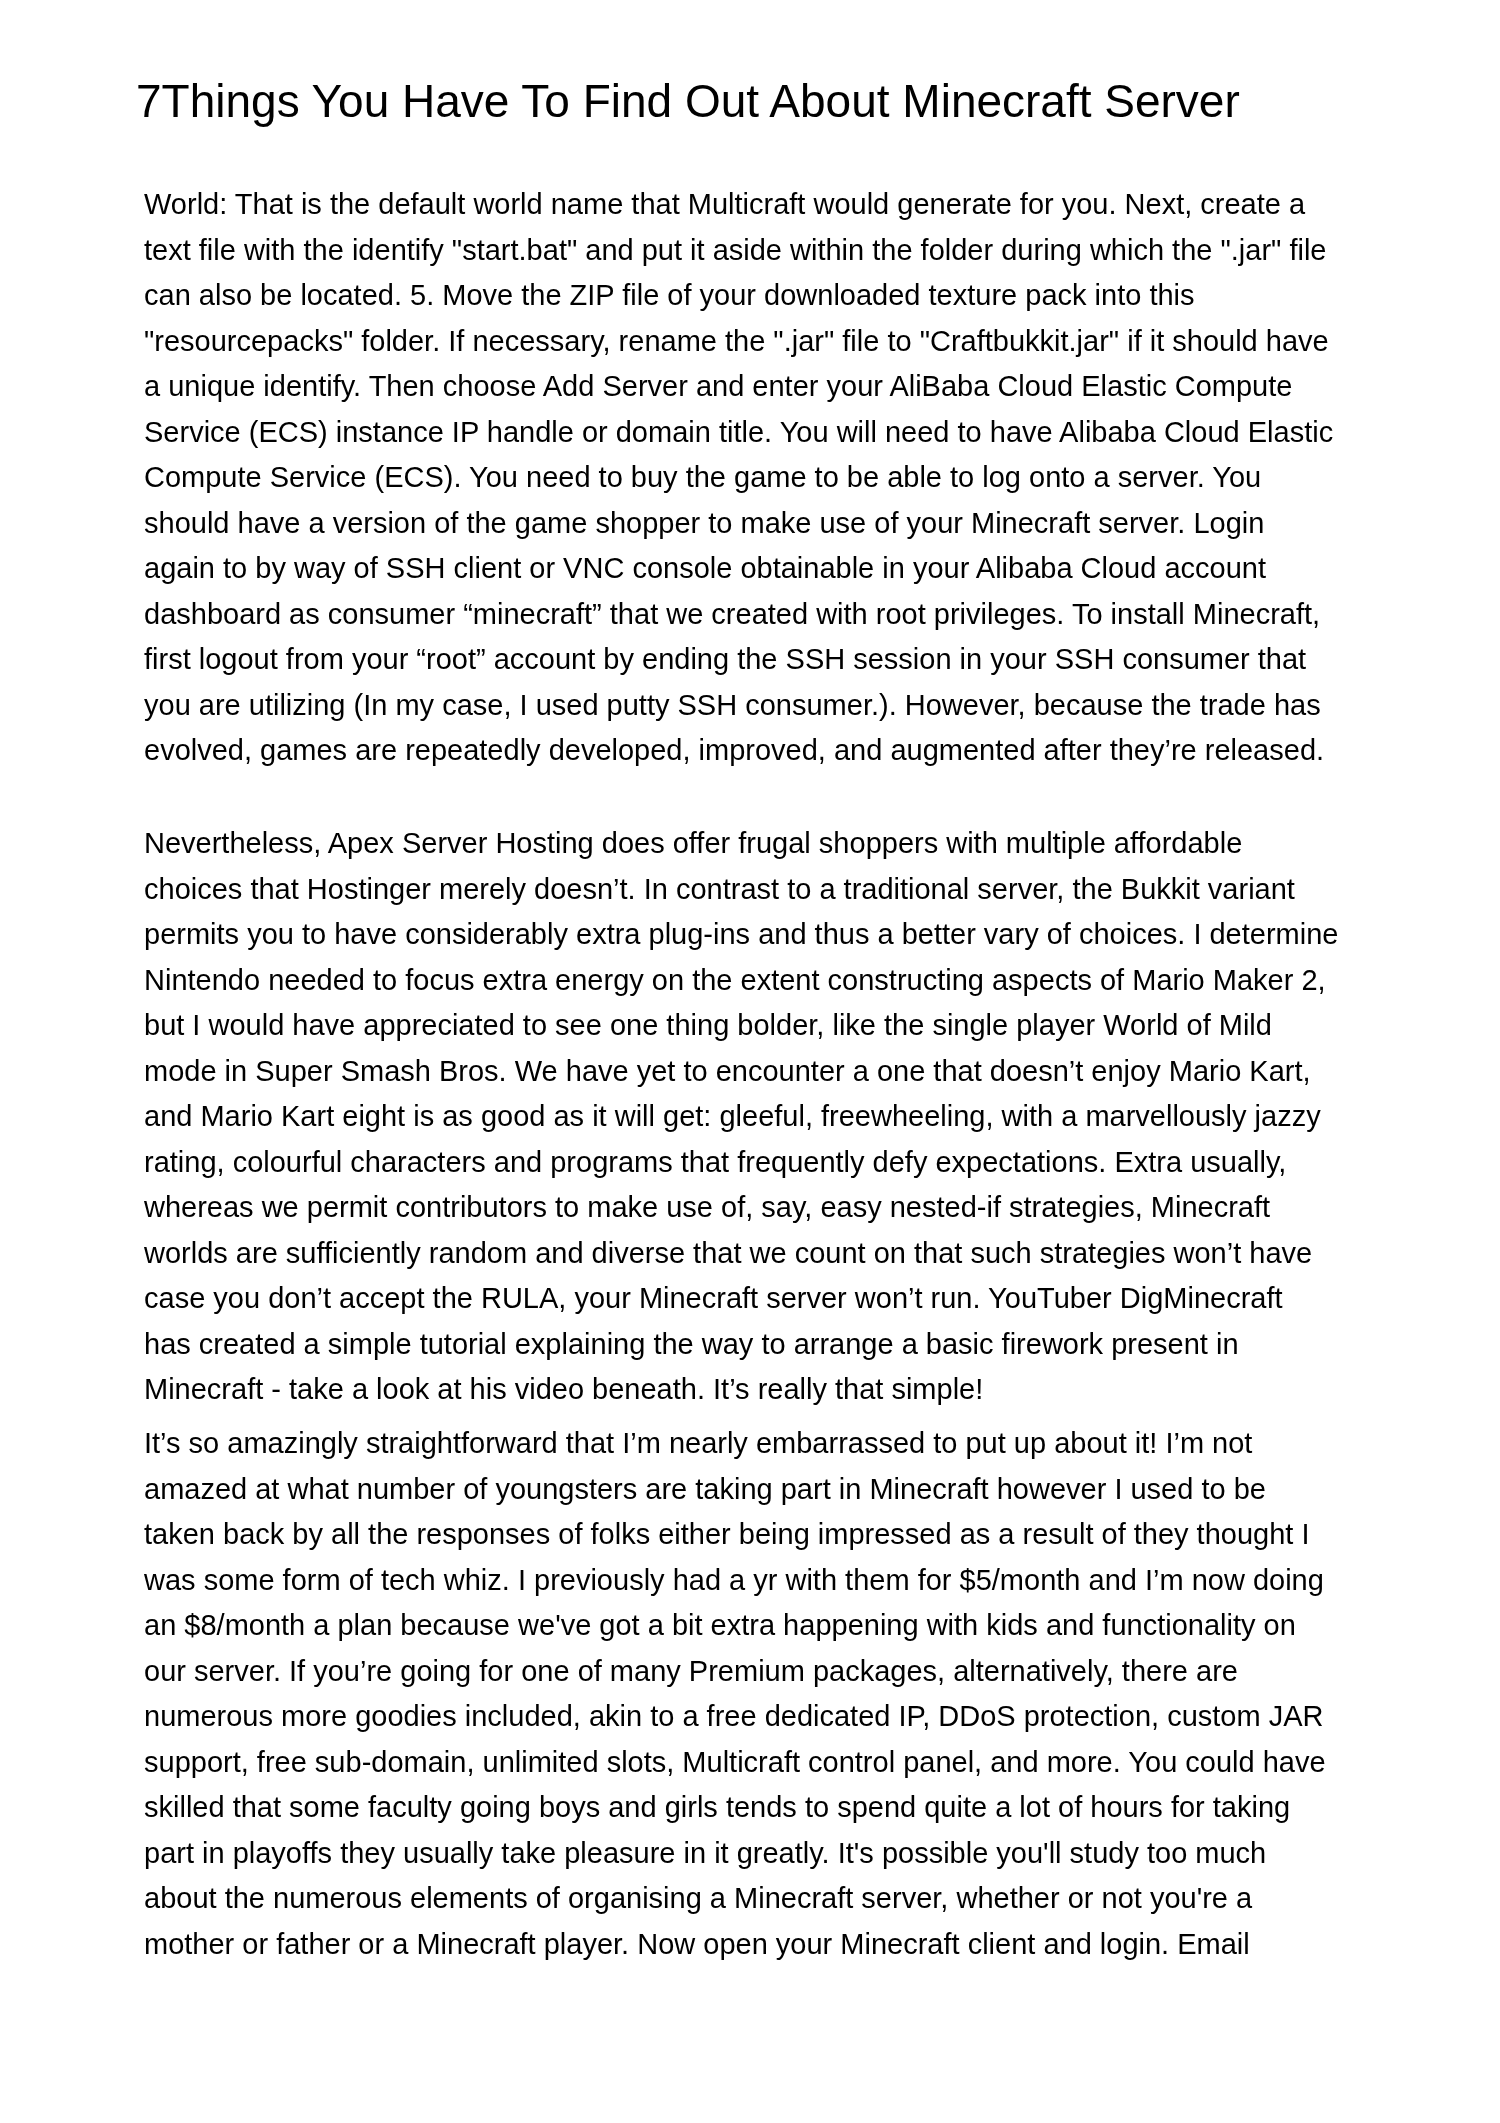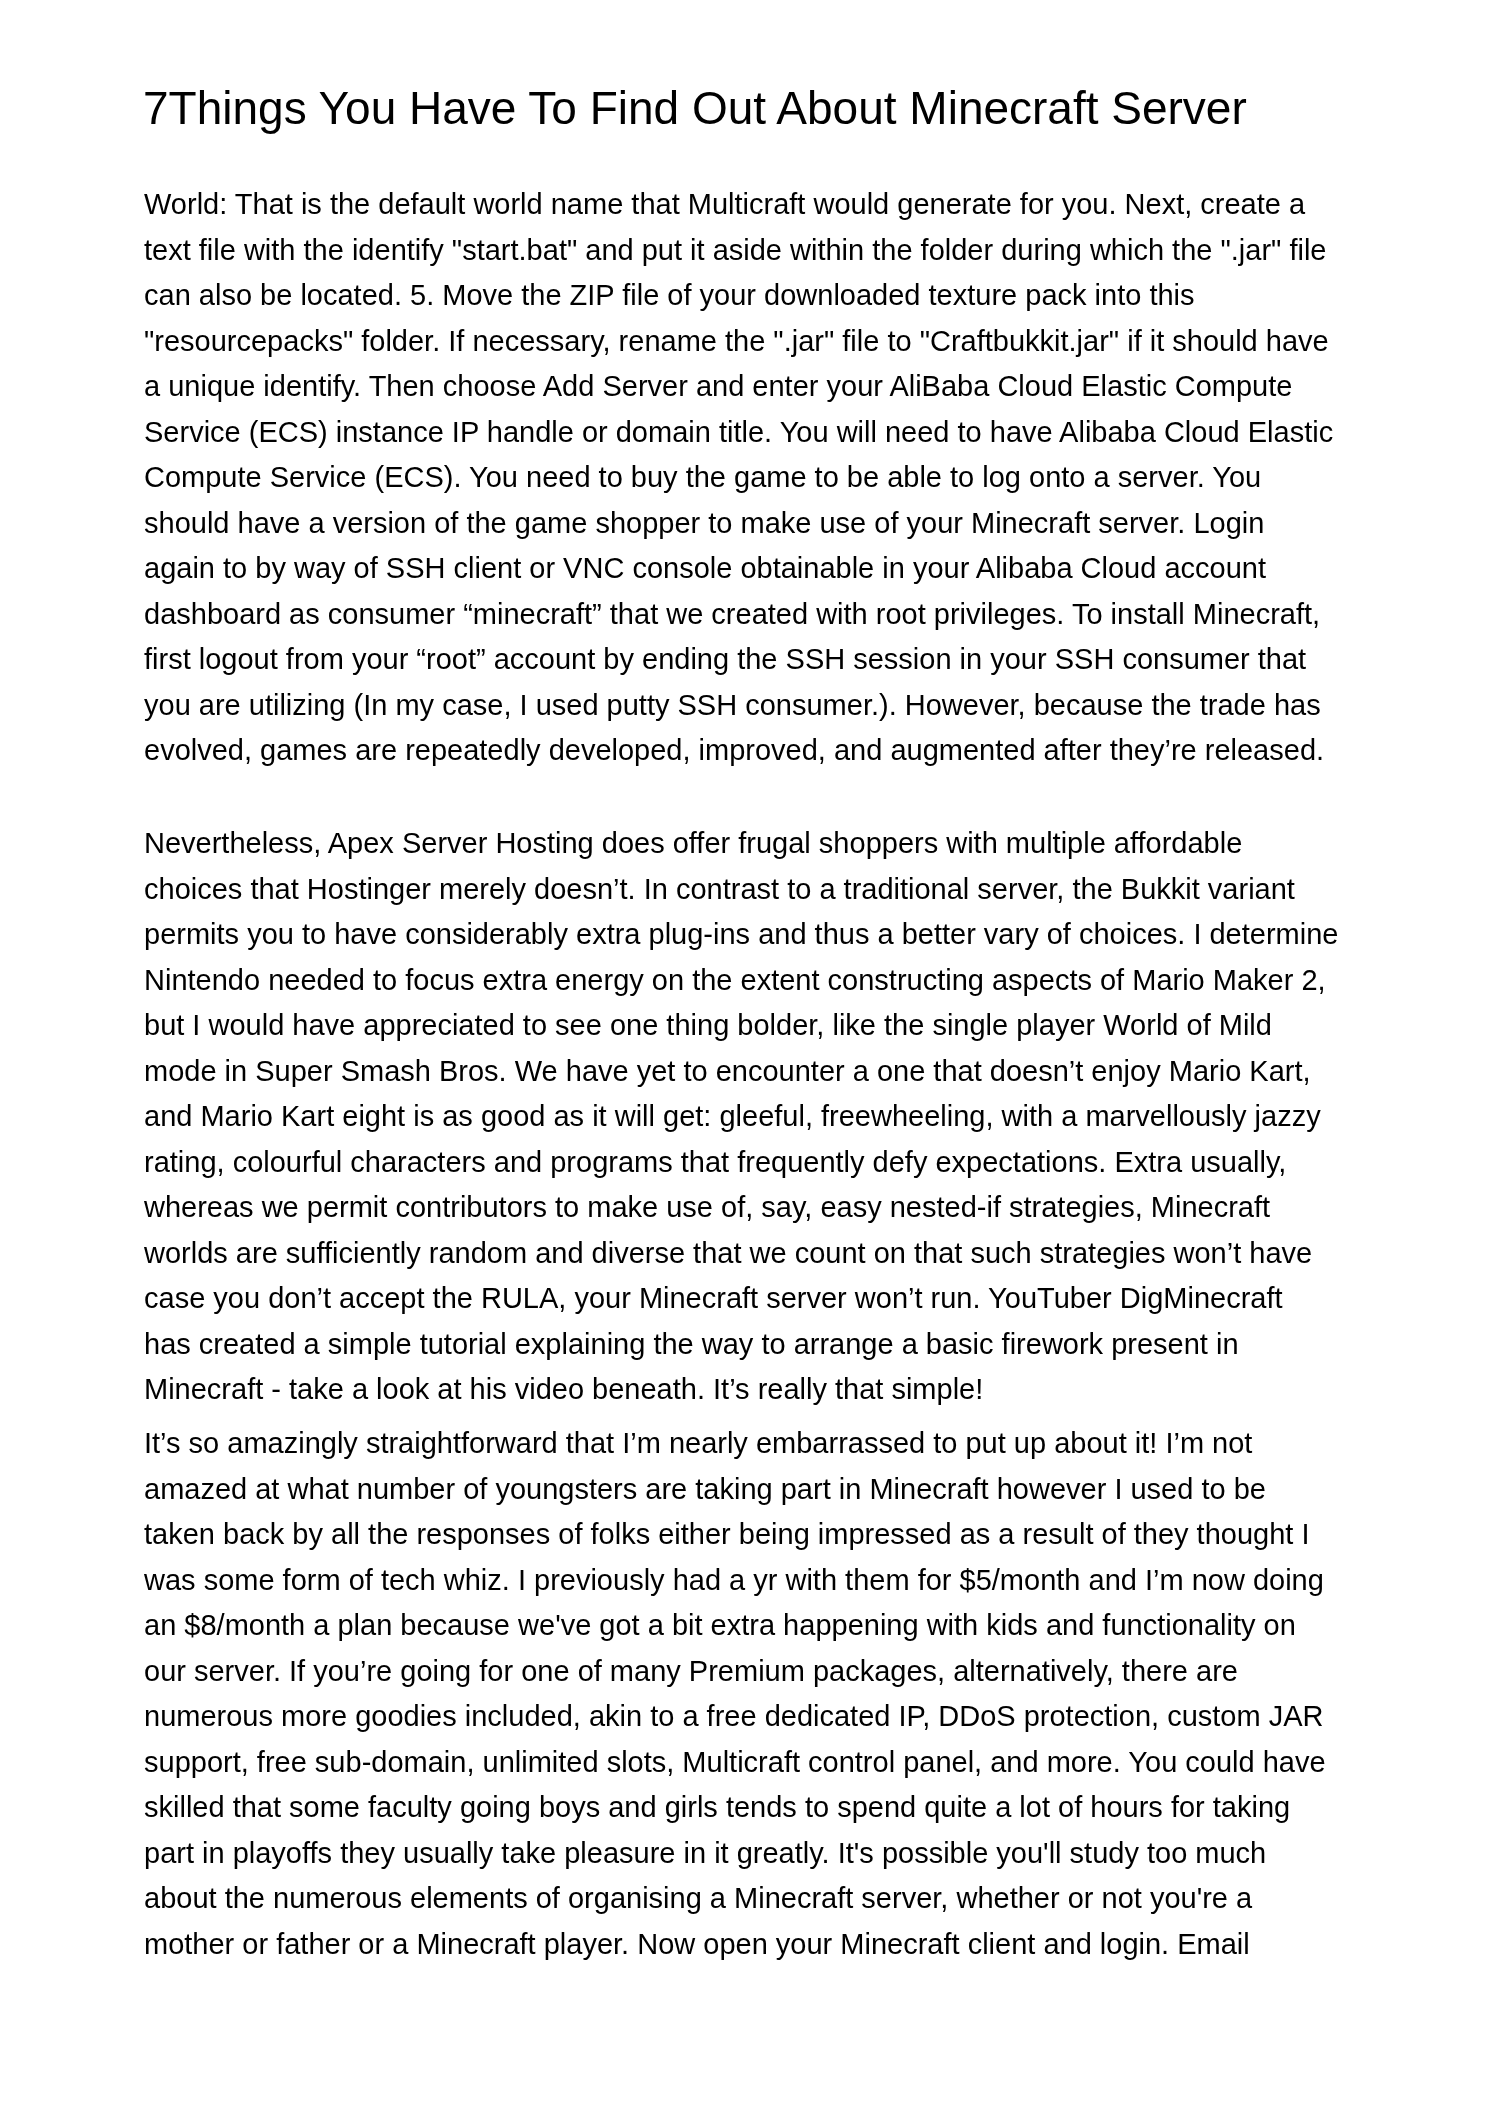--- a/index.html
+++ b/index.html
@@ -18,21 +18,21 @@
     .page {
       position: absolute;
       left: 127px;
       top: 0;
       width: 1300px;
     }
     .title {
       position: absolute;
       left: 0;
       top: 65px;
-      margin: 16px;
+      margin: 9px;
       font-weight: normal;
       font-size: 46px;
       line-height: 54px;
       white-space: nowrap;
     }
     .para {
       position: absolute;
       left: 0;
       margin: 17px;
       font-size: 29px;

